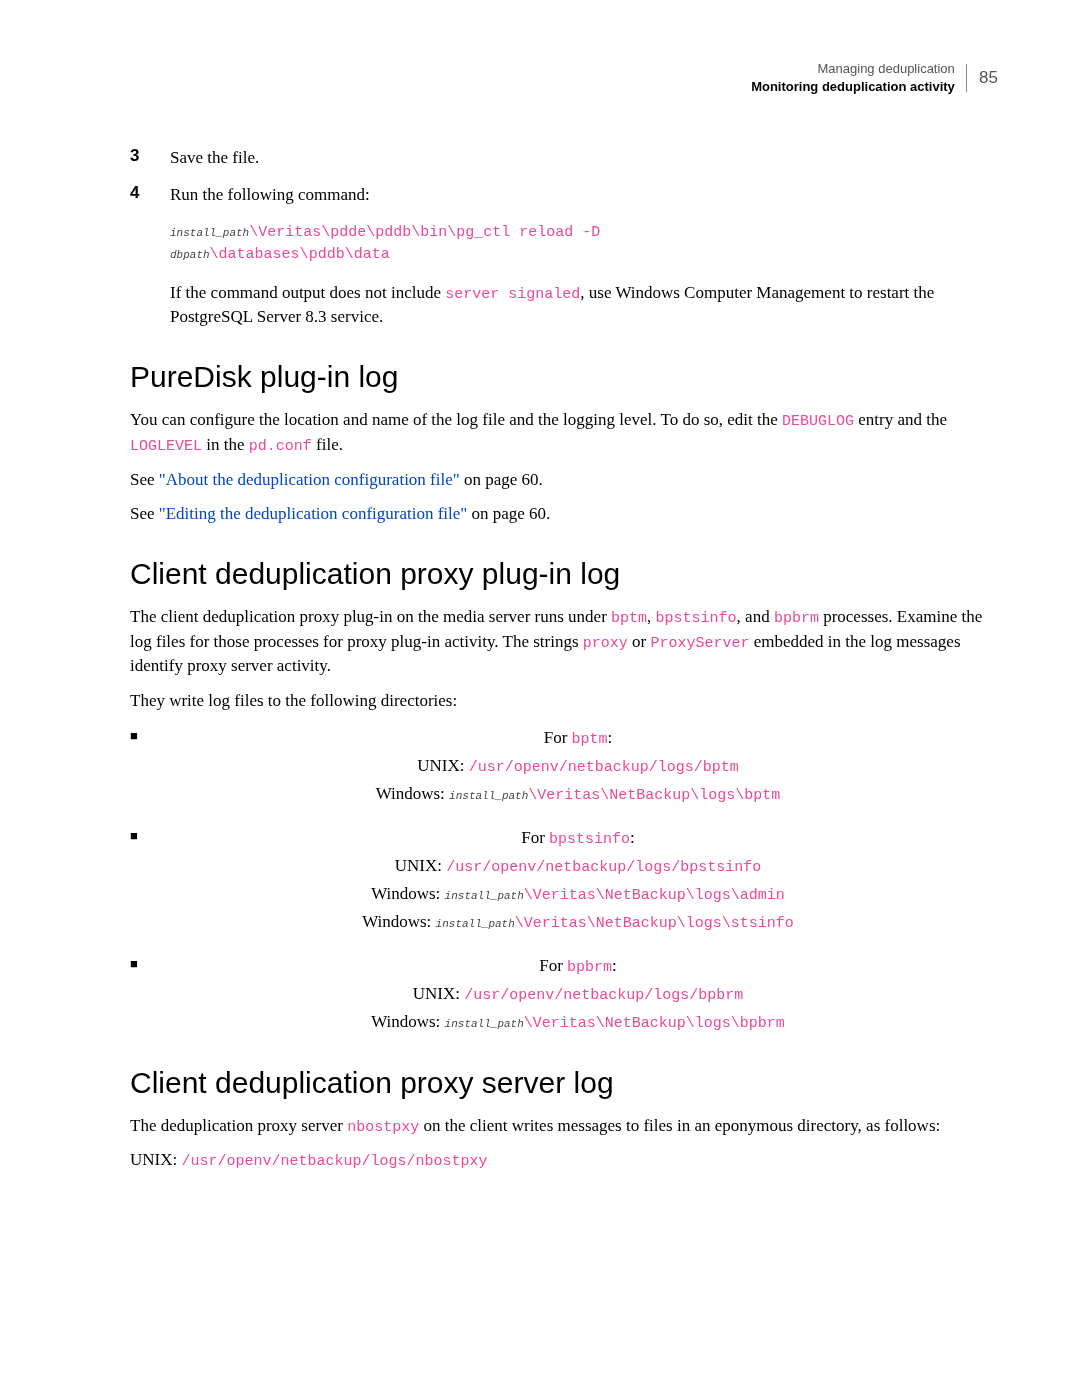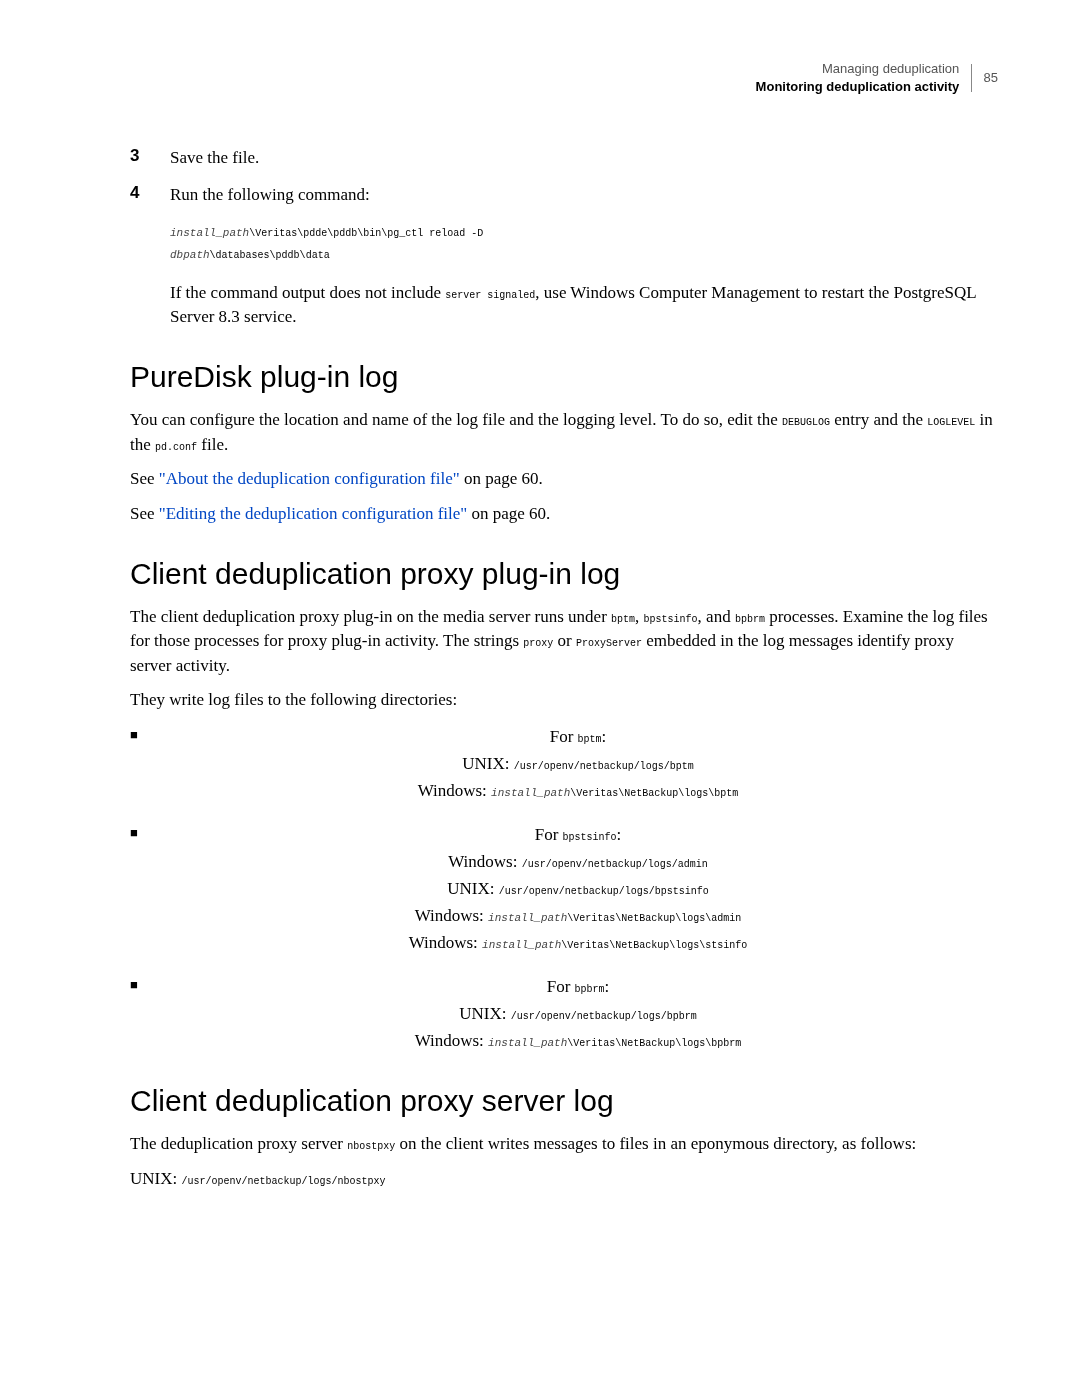--- a/index.html
+++ b/index.html
@@ -35,42 +35,42 @@
     display: inline-block;
     border-left: 1px solid #888;
     height: 28px;
     margin: 0 8px;
     vertical-align: middle;
   }
   .page-num {
     display: inline-block;
     vertical-align: middle;
     color: #555;
-    font-size: 13px;
+    font-size: 17px;
   }
   .step {
     display: flex;
     margin-bottom: 12px;
   }
   .step-num {
     font-family: Arial, Helvetica, sans-serif;
     font-weight: bold;
     font-size: 17px;
     width: 40px;
     flex-shrink: 0;
   }
   .step-body {
     flex: 1;
     font-size: 17px;
     line-height: 1.45;
   }
   .code {
     font-family: 'Courier New', monospace;
-    font-size: 10px;
-    color: #000000;
+    font-size: 15px;
+    color: #ec4899;
   }
   .code-italic {
     font-family: 'Courier New', monospace;
     font-style: italic;
     font-size: 11px;
     color: #444;
   }
   .code-block {
     margin: 14px 0 14px 0;
     font-family: 'Courier New', monospace;
@@ -169,21 +169,20 @@
   <p>They write log files to the following directories:</p>
 
   <ul class="bullets">
     <li>
       <span>For </span><span class="code">bptm</span><span>:</span>
       <span class="sub-line"><span>UNIX: </span><span class="code">/usr/openv/netbackup/logs/bptm</span></span>
       <span class="sub-line"><span>Windows: </span><span class="code-italic">install_path</span><span class="code">\Veritas\NetBackup\logs\bptm</span></span>
     </li>
     <li>
       <span>For </span><span class="code">bpstsinfo</span><span>:</span>
-      <span class="sub-line"><span>Windows: </span><span class="code">/usr/openv/netbackup/logs/admin</span></span>
       <span class="sub-line"><span>UNIX: </span><span class="code">/usr/openv/netbackup/logs/bpstsinfo</span></span>
       <span class="sub-line"><span>Windows: </span><span class="code-italic">install_path</span><span class="code">\Veritas\NetBackup\logs\admin</span></span>
       <span class="sub-line"><span>Windows: </span><span class="code-italic">install_path</span><span class="code">\Veritas\NetBackup\logs\stsinfo</span></span>
     </li>
     <li>
       <span>For </span><span class="code">bpbrm</span><span>:</span>
       <span class="sub-line"><span>UNIX: </span><span class="code">/usr/openv/netbackup/logs/bpbrm</span></span>
       <span class="sub-line"><span>Windows: </span><span class="code-italic">install_path</span><span class="code">\Veritas\NetBackup\logs\bpbrm</span></span>
     </li>
   </ul>

